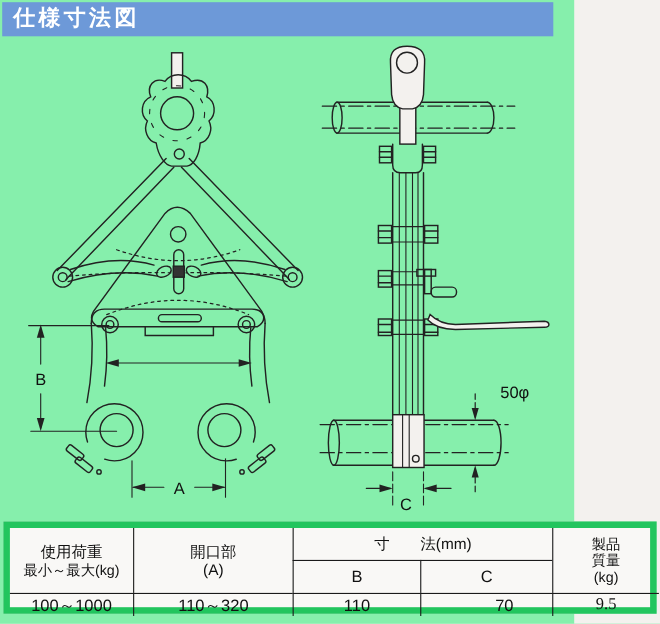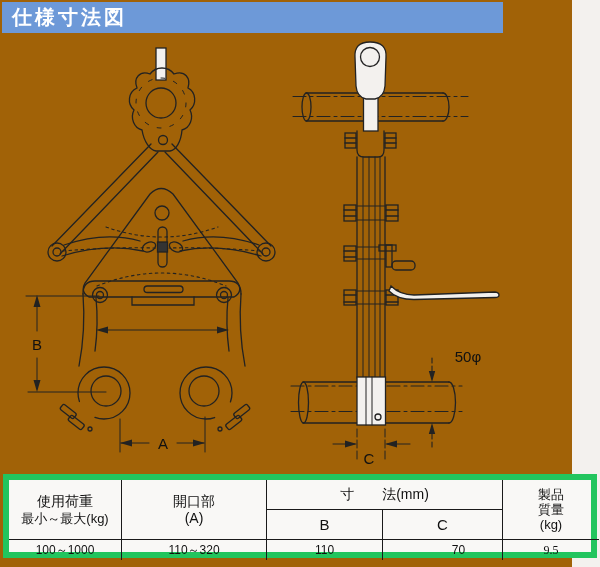--- a/index.html
+++ b/index.html
@@ -5,22 +5,22 @@
   * { box-sizing: border-box; margin: 0; padding: 0; }
   html,body { width:600px; height:567px; }
   body {
     font-family: "Liberation Sans", "DejaVu Sans", sans-serif;
     background: #f3f1ee;
     color: #1a1a1a;
     overflow: hidden;
   }
   .page {
     position: relative;
-    width: 572px; height: 567px;
-    background: #a16207;
+    width: 522px; height: 567px;
+    background: #86efac;
   }
   
   .title-bar {
     position: absolute; left: 2px; top: 2px;
     width: 501px; height: 31px;
     background: #6d99d8;
     color: #ffffff;
     font-size: 20px; font-weight: bold;
     line-height: 31px;
     padding-left: 10px;
@@ -60,21 +60,21 @@
   .c-open   { grid-column: 2; grid-row: 1 / 3; }
   .c-dims   { grid-column: 3 / 5; grid-row: 1; }
   .c-subb   { grid-column: 3; grid-row: 2; font-size: 15px; }
   .c-subc   { grid-column: 4; grid-row: 2; font-size: 15px; }
   .c-mass   { grid-column: 5; grid-row: 1 / 3; font-size: 13px; line-height: 15px; }
   .c-d1 { grid-column: 1; grid-row: 3; }
   .c-d2 { grid-column: 2; grid-row: 3; }
   .c-d3 { grid-column: 3; grid-row: 3; }
   .c-d4 { grid-column: 4; grid-row: 3; padding-left: 32px; }
   .c-d5 { grid-column: 5; grid-row: 3; font-family: Liberation Serif, serif; }
-  .data-cell { font-size: 12px; line-height: 19px; }
+  .data-cell { font-size: 15px; line-height: 19px; }
   .small-line { font-size: 13px; text-align: center; }
 </style>
 </head>
 <body>
 
 <div class="page">
 
   <div class="title-bar">
     <span>仕様寸法図</span>
   </div>

